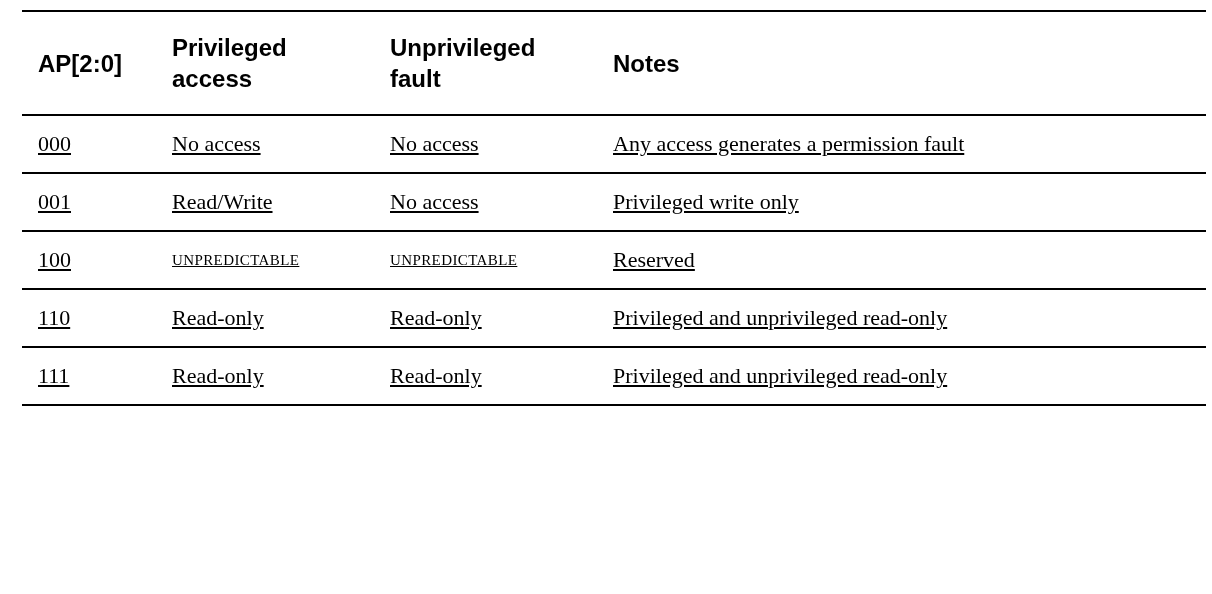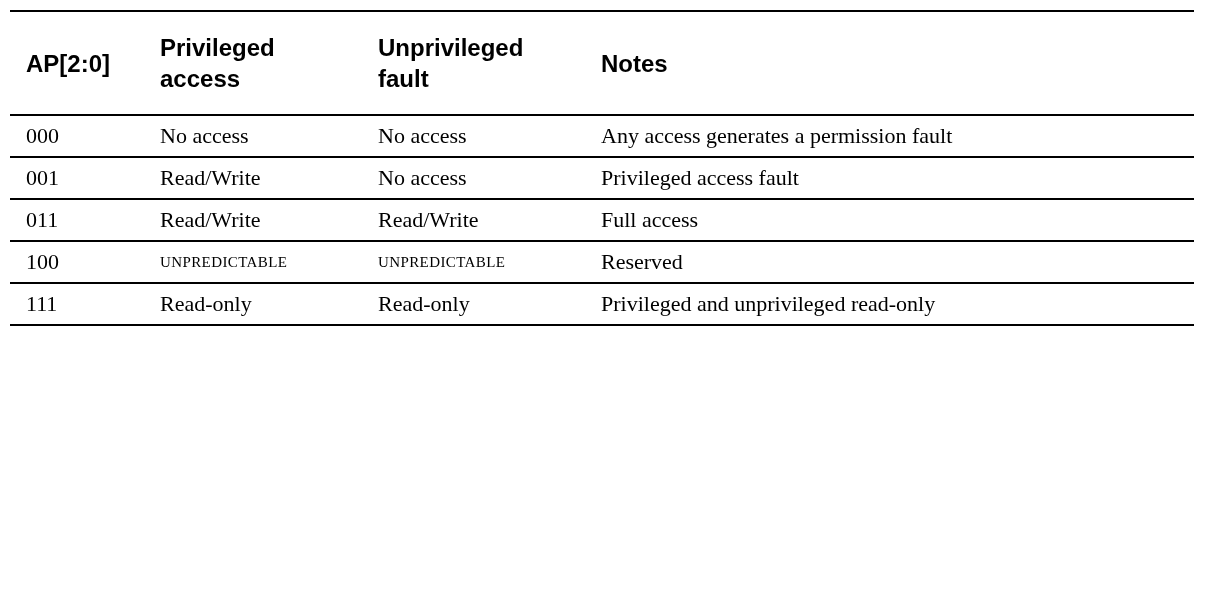--- a/index.html
+++ b/index.html
@@ -7,25 +7,26 @@
   body {
     width: 1212px;
     height: 594px;
     position: relative;
     font-family: "Liberation Serif", serif;
     color: #000000;
     overflow: hidden;
   }
   table.ap-table {
     position: absolute;
-    left: 10px;
+    left: 22px;
     top: 10px;
     width: 1184px;
     border-collapse: collapse;
     table-layout: fixed;
+    text-decoration: underline;
   }
   col.c-ap     { width: 150px; }
   col.c-priv   { width: 218px; }
   col.c-unpriv { width: 223px; }
   col.c-notes  { width: 593px; }
 
   thead th {
     border-top: 2px solid #000000;
     border-bottom: 2px solid #000000;
     height: 104px;
@@ -38,21 +39,21 @@
     padding: 0;
   }
   thead th.first, tbody td.first { padding-left: 16px; }
   thead th .hdr-wrap {
     display: inline-block;
     max-width: 168px;
   }
 
   tbody td {
     border-bottom: 2px solid #000000;
-    height: 42px;
+    height: 58px;
     vertical-align: middle;
     font-size: 22px;
     padding: 0;
     white-space: nowrap;
     overflow: visible;
   }
   tbody td.caps {
     font-size: 15px;
     letter-spacing: 0.4px;
   }
@@ -79,33 +80,33 @@
     <tr>
       <td class="first">000</td>
       <td>No access</td>
       <td>No access</td>
       <td>Any access generates a permission fault</td>
     </tr>
     <tr>
       <td class="first">001</td>
       <td>Read/Write</td>
       <td>No access</td>
-      <td>Privileged access fault</td>
-    </tr>
-    <tr>
-      <td class="first">011</td>
-      <td>Read/Write</td>
-      <td>Read/Write</td>
-      <td>Full access</td>
+      <td>Privileged write only</td>
     </tr>
     <tr>
       <td class="first">100</td>
       <td class="caps">UNPREDICTABLE</td>
       <td class="caps">UNPREDICTABLE</td>
       <td>Reserved</td>
+    </tr>
+    <tr>
+      <td class="first">110</td>
+      <td>Read-only</td>
+      <td>Read-only</td>
+      <td>Privileged and unprivileged read-only</td>
     </tr>
     <tr>
       <td class="first">111</td>
       <td>Read-only</td>
       <td>Read-only</td>
       <td>Privileged and unprivileged read-only</td>
     </tr>
   </tbody>
 </table>
 

